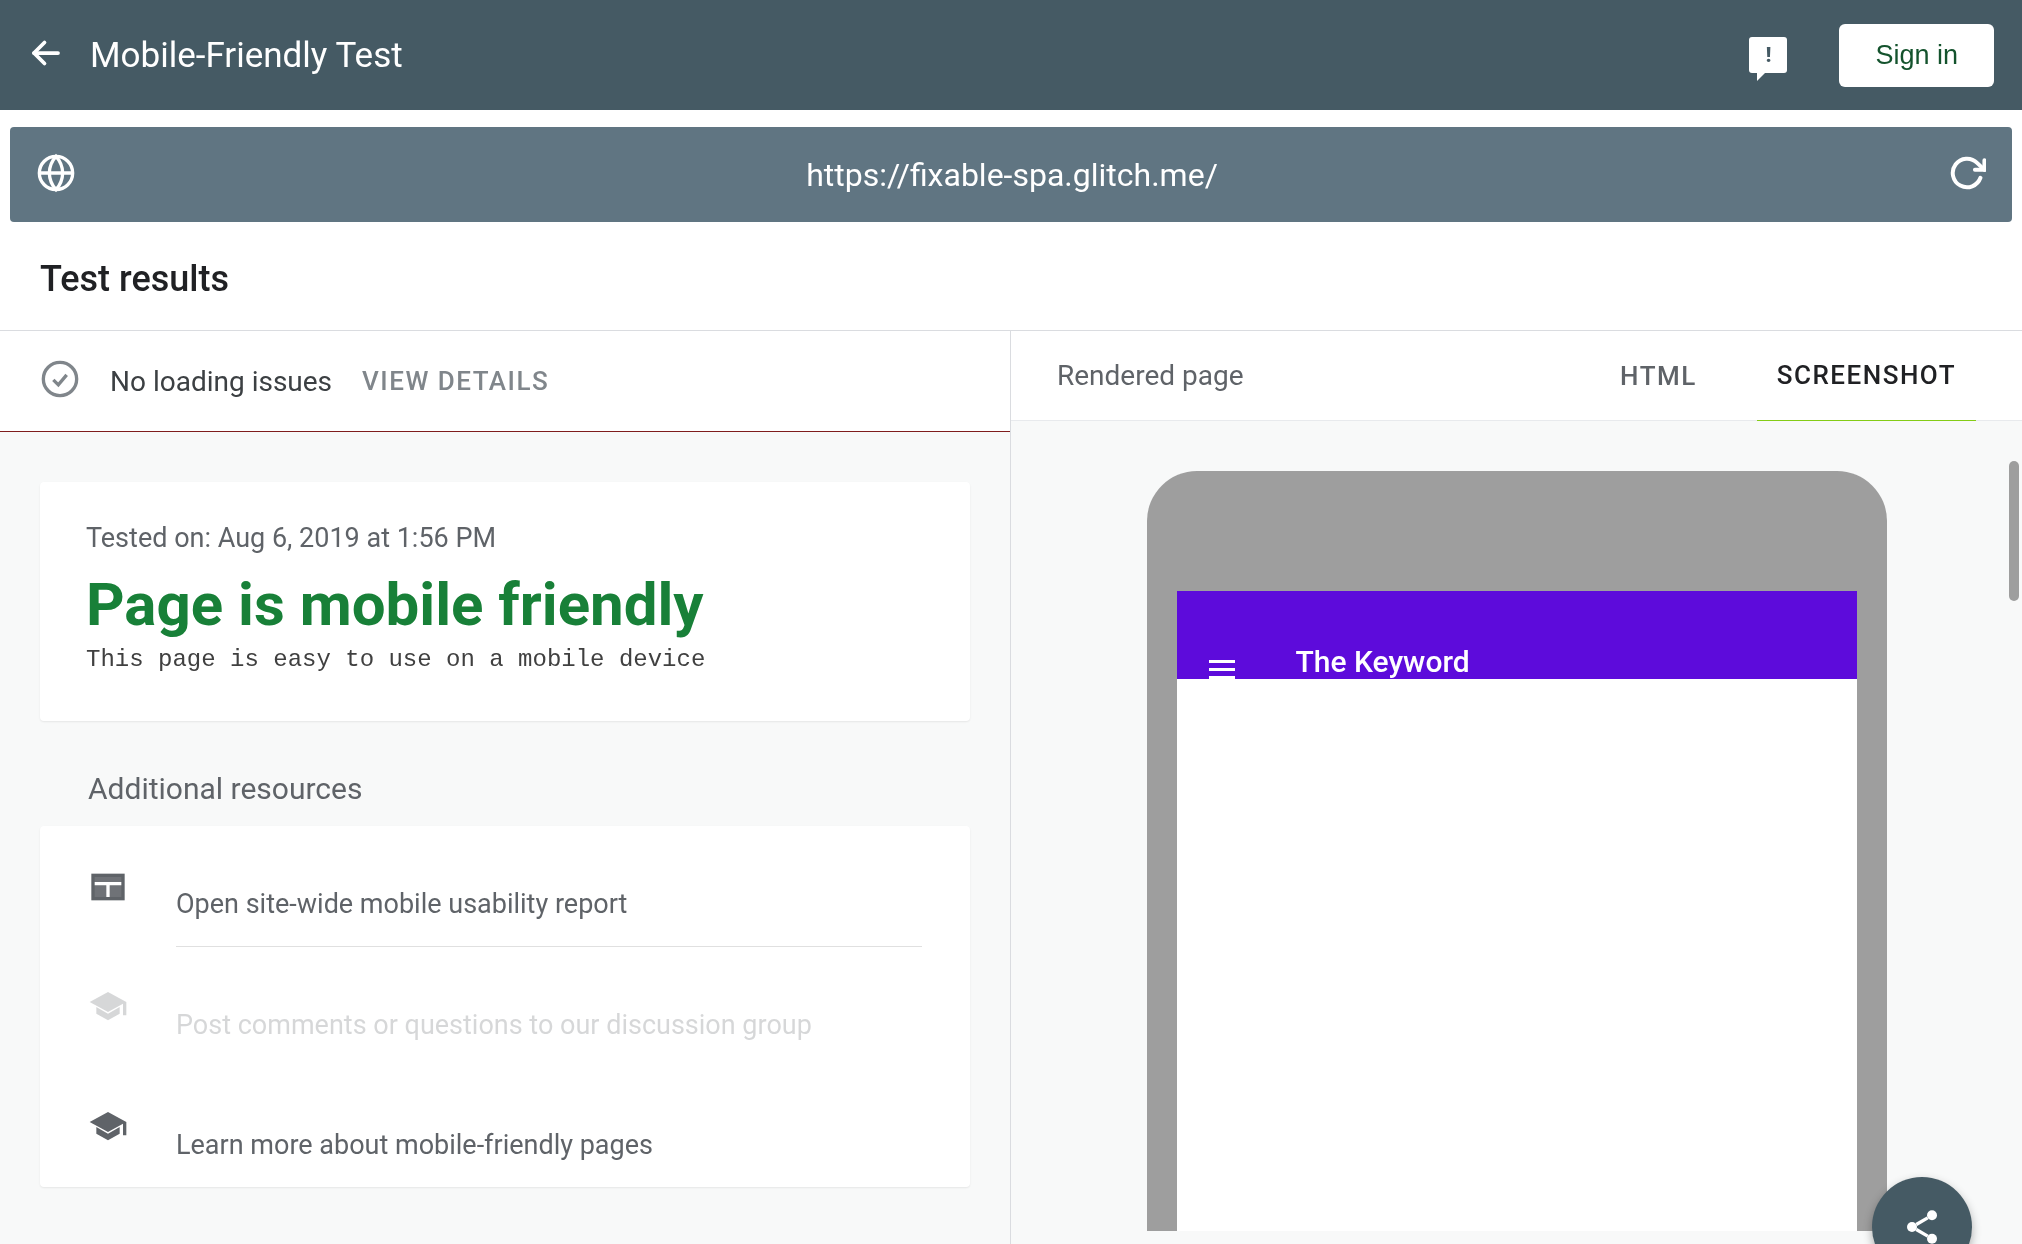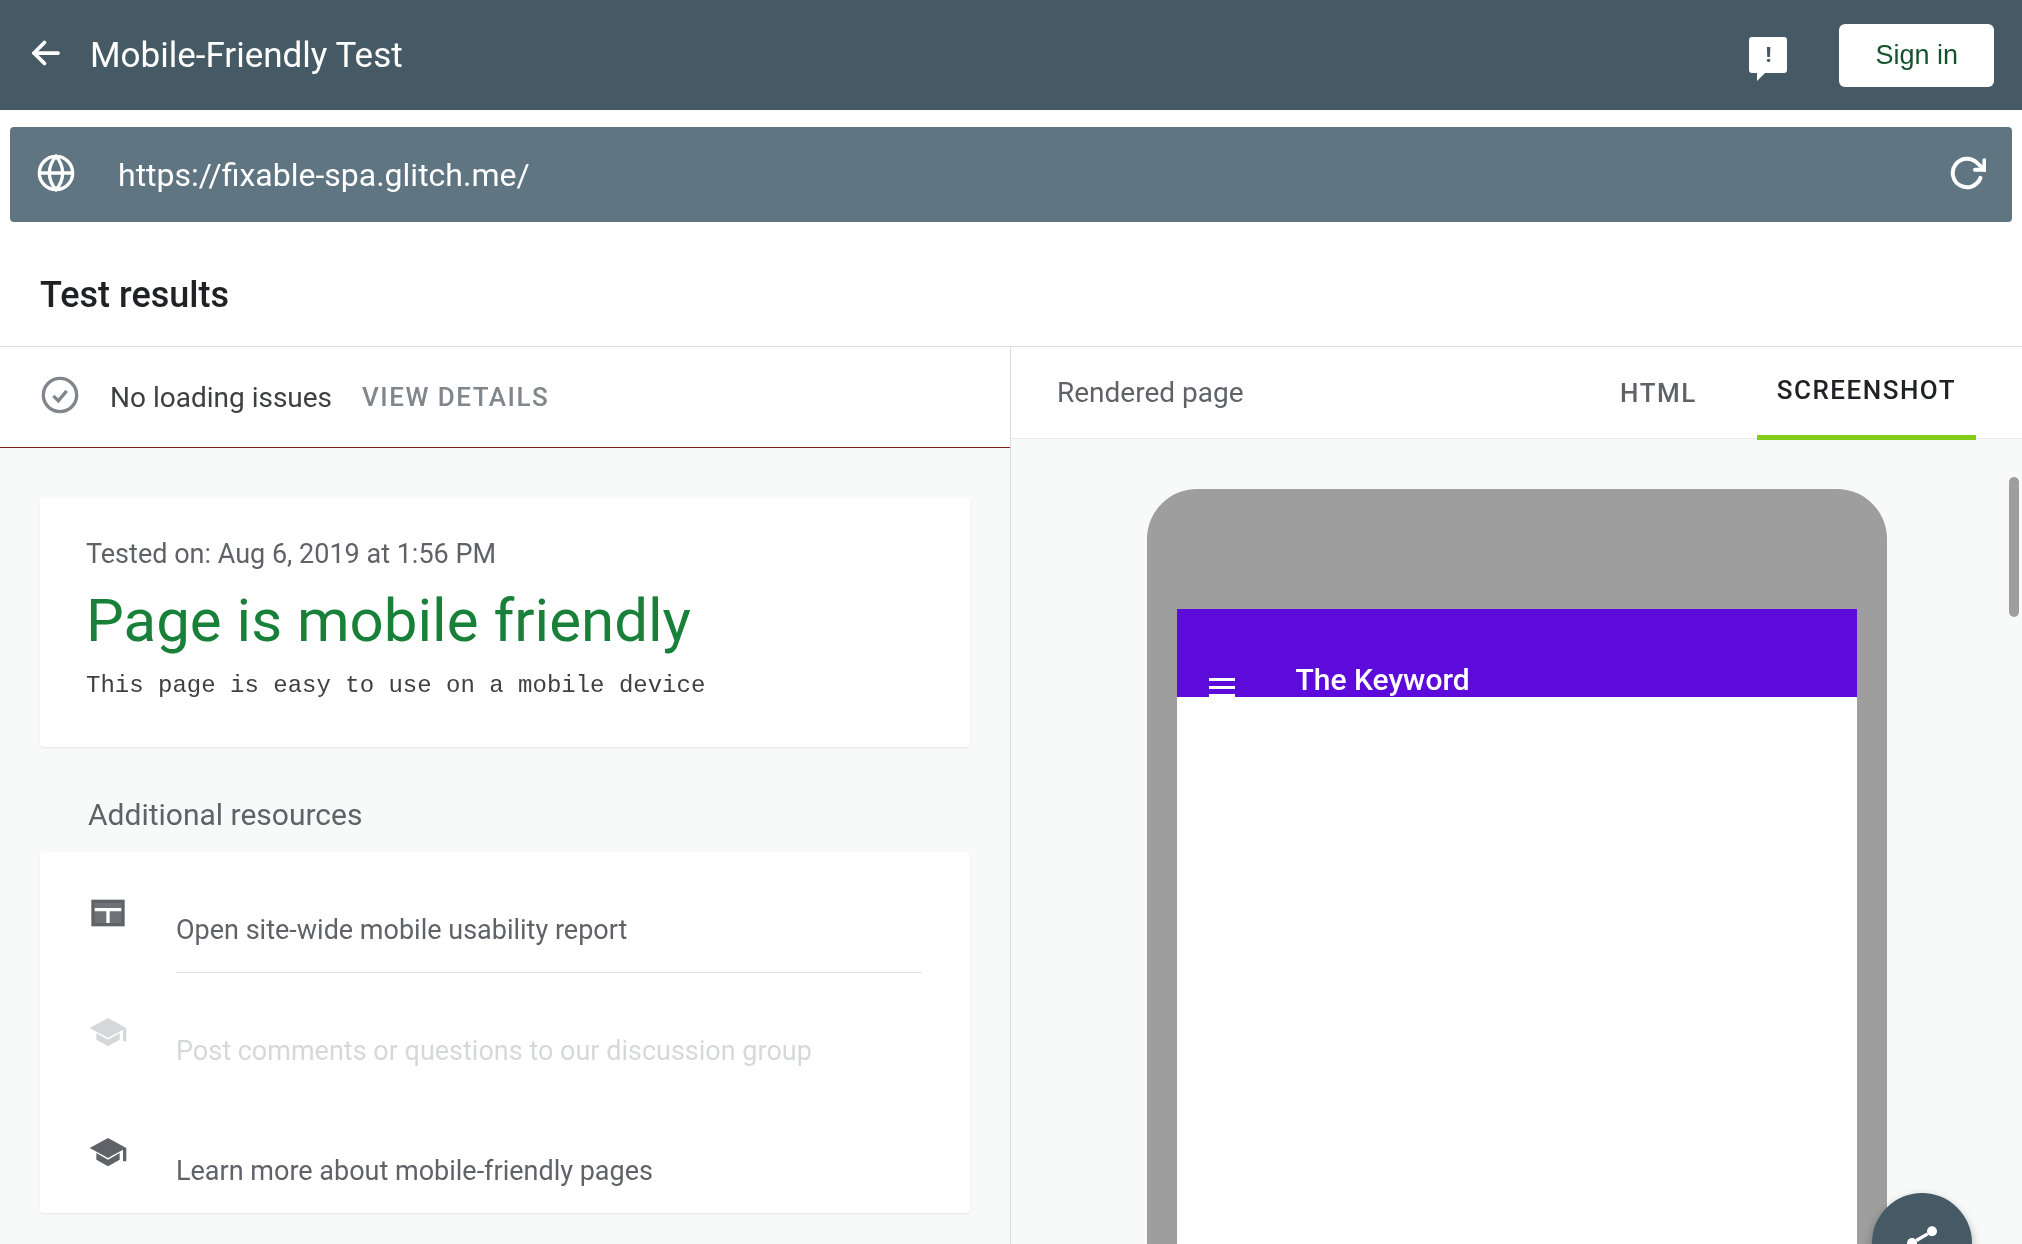--- a/index.html
+++ b/index.html
@@ -69,26 +69,27 @@
       border-radius: 6px;
       padding: 16px 36px;
       font-size: 27px;
       font-weight: 500;
       cursor: pointer;
     }
     
     .url-bar {
       background: #607582;
       height: 95px;
-      margin: 17px 10px 16px 10px;
+      margin: 17px 10px 0 10px;
       display: flex;
       align-items: center;
       padding: 0 26px;
       gap: 42px;
       border-radius: 4px;
+      text-align: center;
     }
     .globe-icon svg {
       width: 40px;
       height: 40px;
     }
     .url-text {
       color: #fff;
       font-size: 32px;
       flex: 1;
     }
@@ -155,22 +156,22 @@
       box-shadow: 0 1px 2px rgba(0,0,0,0.08);
     }
     .tested-on {
       color: #5f6368;
       font-size: 27px;
       margin-bottom: 18px;
     }
     .result-headline {
       color: #188038;
       font-size: 60px;
-      font-weight: 400;
-      margin-bottom: 18px;
+      font-weight: 700;
+      margin-bottom: 8px;
       line-height: 1.1;
     }
     .result-subtitle {
       color: #404040;
       font-size: 24px;
       font-family: Liberation Mono, monospace;
     }
     
     .additional-title {
       color: #5f6368;
@@ -228,21 +229,21 @@
       font-weight: 500;
       letter-spacing: 1.5px;
       color: #5f6368;
       padding: 0 20px 30px 20px;
       margin-bottom: -30px;
       cursor: pointer;
       text-align: center;
     }
     .tab-item.active {
       color: #202124;
-      border-bottom: 5px solid #84cc16;
+      border-bottom: 1px solid #84cc16;
     }
     
     .phone-area {
       display: flex;
       justify-content: center;
       padding-top: 50px;
     }
     .phone-frame {
       background: #9e9e9e;
       width: 740px;

